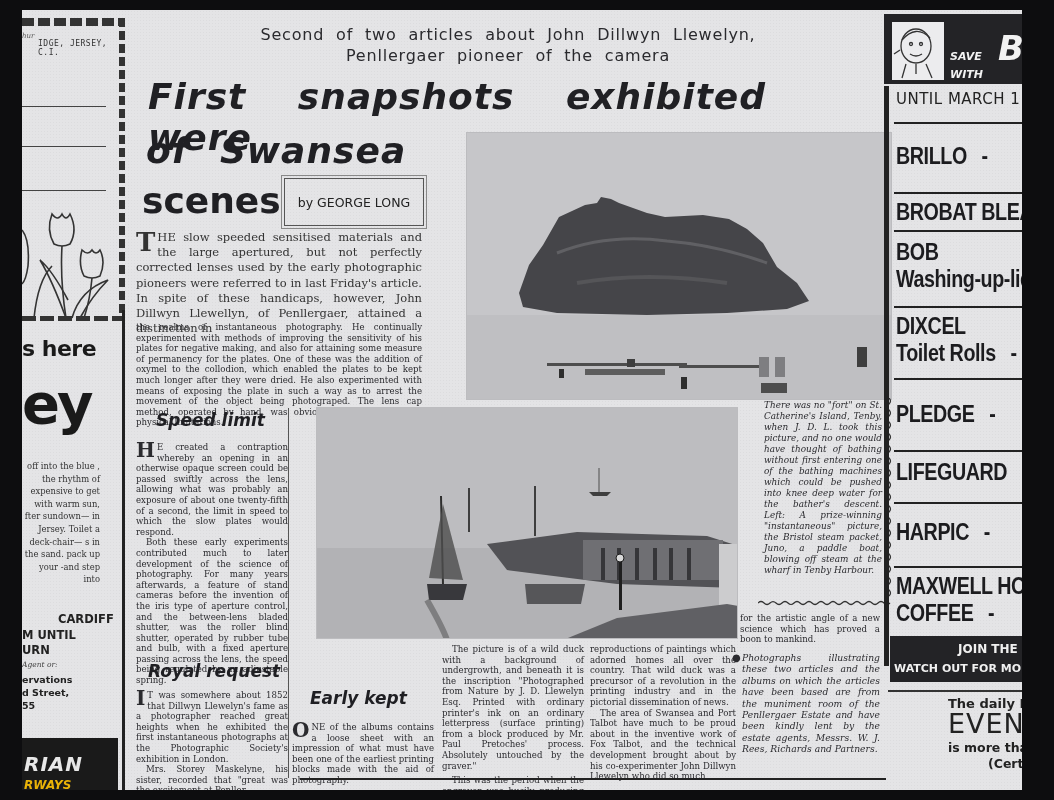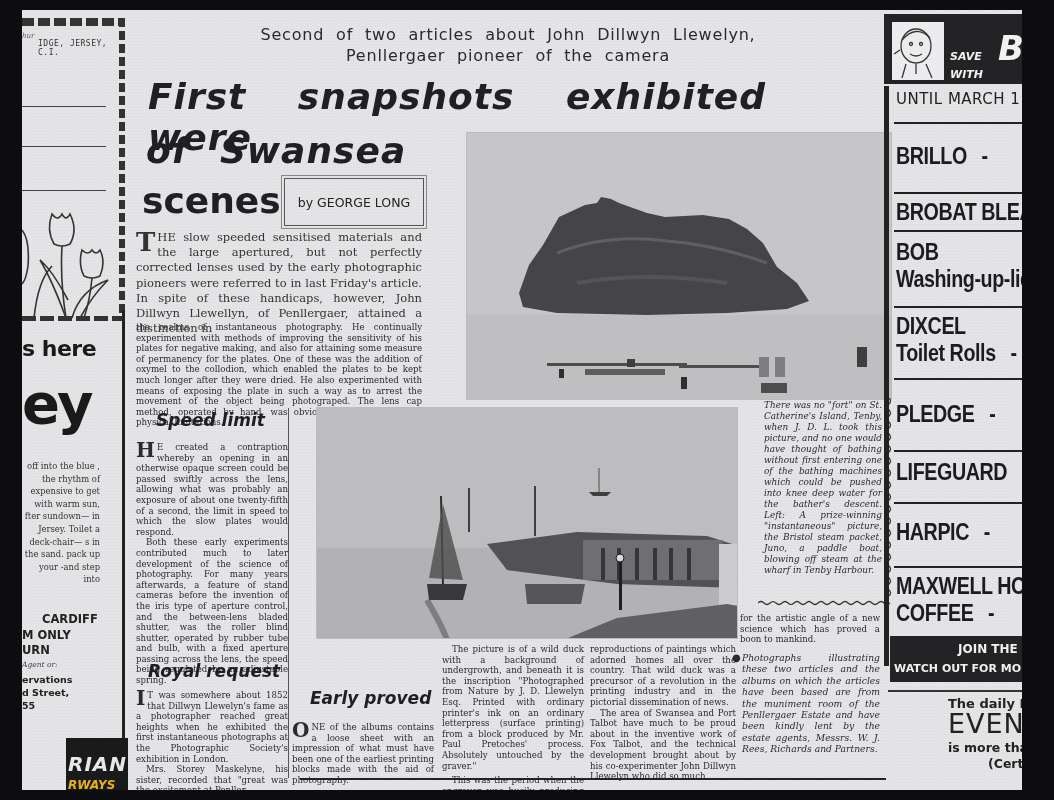--- a/index.html
+++ b/index.html
@@ -25,21 +25,21 @@
   .left-ad .rule { position: absolute; left: 0; width: 84px; height: 1px; background: #444; }
   .left-ad .tulips { position: absolute; left: 0; top: 190px; width: 100px; height: 120px; }
   .left-ad .bot-dash { position: absolute; left: 0; top: 306px; width: 100px; height: 5px;
     background: repeating-linear-gradient(90deg, #333 0 14px, transparent 14px 18px); }
   .left-ad .is-here { position: absolute; left: 0; top: 326px; font-family: "DejaVu Sans", sans-serif; font-weight: bold; font-size: 22px; letter-spacing: -0.5px; color:#1a1a1a; }
   .left-ad .ey { position: absolute; left: 0; top: 366px; font-family: "DejaVu Sans", sans-serif; font-weight: bold; font-size: 56px; letter-spacing: -3px; line-height: 1; color:#1a1a1a; }
   .left-ad .body { position: absolute; left: 0; top: 450px; width: 78px; font-size: 8.4px; line-height: 12.6px; text-align: right; color:#333; }
   .left-ad .promo { position: absolute; left: 0; top: 602px; font-family: "DejaVu Sans", sans-serif; font-weight: bold; font-size: 11.5px; line-height: 15.5px; color:#222; }
   .left-ad .agent { position: absolute; left: 0; top: 650px; font-size: 7.5px; font-style: italic; color:#444; }
   .left-ad .contact { position: absolute; left: 0; top: 663px; font-family: "DejaVu Sans", sans-serif; font-weight: bold; font-size: 9.5px; line-height: 13px; color:#222; }
-  .left-ad .brand-bar { position: absolute; left: 0; top: 728px; width: 96px; height: 60px; background: #1a1a1a; margin-left: 44px; }
+  .left-ad .brand-bar { position: absolute; left: 0; top: 728px; width: 96px; height: 60px; background: #1a1a1a; }
   .left-ad .brand-bar .b1 { position: absolute; left: 2px; top: 14px; font-family: "DejaVu Sans", sans-serif; font-weight: bold; font-style: italic; font-size: 20px; color: #e8e8e8; letter-spacing: 1px; }
   .left-ad .brand-bar .b2 { position: absolute; left: 2px; top: 40px; font-family: "DejaVu Sans", sans-serif; font-weight: bold; font-style: italic; font-size: 12px; color: #eab308; }
   .left-ad .border-right { position: absolute; left: 100px; top: 300px; width: 3px; height: 480px; background: #222; }
 
   
   .article { position: absolute; left: 108px; top: 0; width: 756px; height: 689px; }
   .kicker { position: absolute; left: 0; top: 14px; width: 756px; text-align: center;
     font-family: "DejaVu Sans", sans-serif; font-size: 16px; line-height: 21px; letter-spacing: 0.8px; word-spacing: 6px; color: #2a2a2e; }
   .headline { position: absolute; font-family: "DejaVu Sans", sans-serif; font-weight: bold; font-style: italic; color: #202024; letter-spacing: 1px; }
   .h1 { left: 18px; top: 66px; font-size: 36px; word-spacing: 38px; }
@@ -130,22 +130,22 @@
         <path d="M50 118 Q58 90 86 80 Q70 96 58 118"></path>
         <path d="M12 118 Q16 80 30 66"></path>
       </g>
     </svg>
     <div class="bot-dash"></div>
     <div class="border-right"></div>
     <div class="is-here">s here</div>
     <div class="ey">ey</div>
     <div class="body">off into the blue , the rhythm of expensive to get with warm sun, fter sundown— in Jersey. Toilet a deck-chair— s in the sand. pack up your -and step into</div>
     <div class="promo">
-      <div style="padding-left:20px">CARDIFF</div>
-      <div>M ONLY</div>
+      <div style="padding-left:36px">CARDIFF</div>
+      <div>M UNTIL</div>
       <div>URN</div>
     </div>
     <div class="agent">Agent or:</div>
     <div class="contact">
       <div>ervations</div>
       <div>d Street,</div>
       <div>55</div>
     </div>
     <div class="brand-bar">
       <div class="b1">RIAN</div>
@@ -175,21 +175,21 @@
     </div>
 
     <div class="subhead sh-royal">Royal request</div>
     <div class="bodytext col1b">
       <p><span class="drop-small">I</span><span>T was somewhere about 1852 that Dillwyn Llewelyn's fame as a photographer reached great heights when he exhibited the first instantaneous photographs at the Photographic Society's exhibition in London.</span></p>
       <p style="text-indent:10px">Mrs. Storey Maskelyne, his sister, recorded that "great was the excitement at Penller-</p>
     </div>
 
     <div class="vrule" style="left:158px; top:398px; height:370px"></div>
 
-    <div class="subhead sh-early">Early proved</div>
+    <div class="subhead sh-early">Early kept</div>
     <div class="bodytext col2b">
       <p><span class="drop-small">O</span><span>NE of the albums contains a loose sheet with an impression of what must have been one of the earliest printing blocks made with the aid of photography.</span></p>
     </div>
 
     <div class="bodytext col3">
       <p style="text-indent:10px">The picture is of a wild duck with a background of undergrowth, and beneath it is the inscription "Photographed from Nature by J. D. Llewelyn Esq. Printed with ordinary printer's ink on an ordinary letterpress (surface printing) from a block produced by Mr. Paul Pretoches' process. Absolutely untouched by the graver."</p>
       <p style="text-indent:10px; margin-top:4px">This was the period when the engraver was busily producing with much skill, those</p>
     </div>
 
     <div class="bodytext col4">

